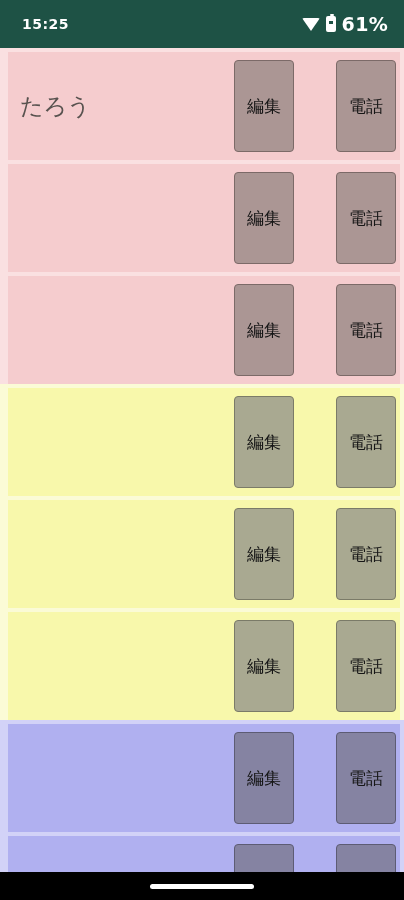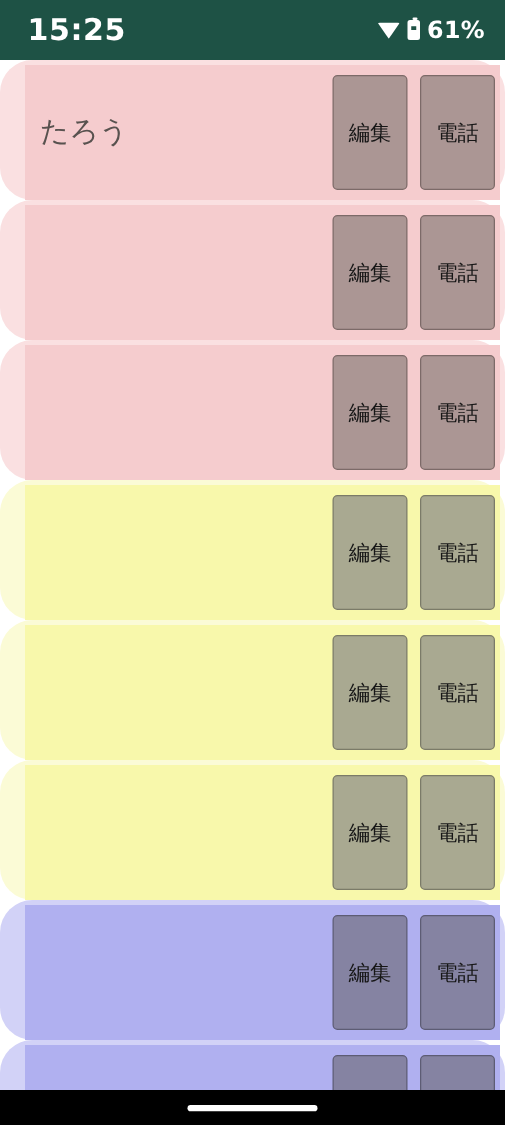--- a/index.html
+++ b/index.html
@@ -23,21 +23,21 @@
     height: 48px;
     background: #1e5245;
     display: flex;
     align-items: center;
     justify-content: space-between;
     padding: 0 16px 0 22px;
     box-sizing: border-box;
     color: #ffffff;
   }
   .status-time {
-    font-size: 24px;
+    font-size: 14px;
     font-weight: bold;
     letter-spacing: 0.5px;
     color: #ffffff;
   }
   .status-right {
     display: flex;
     align-items: center;
     gap: 6px;
   }
   .wifi-icon {
@@ -88,23 +88,22 @@
   .list {
     position: absolute;
     top: 48px;
     left: 0;
     right: 0;
     bottom: 28px;
     overflow: hidden;
     background: #ffffff;
   }
   .row-outer {
-    padding: 4px 0 0 12px;
-    box-sizing: border-box;
-    border-radius: 26px;
+    padding: 4px 0 0 0;
+    box-sizing: border-box;
   }
   .row {
     position: relative;
     height: 108px;
     margin: 0 4px 0 8px;
     display: flex;
     align-items: center;
     box-sizing: border-box;
     padding-left: 12px;
     padding-right: 4px;
@@ -143,20 +142,21 @@
     width: 60px;
     height: 92px;
     border-radius: 4px;
     display: flex;
     align-items: center;
     justify-content: center;
     font-size: 17px;
     color: #161616;
     box-sizing: border-box;
     font-family: Liberation Mono, monospace;
+    margin-left: 32px;
   }
 
   
   .theme-pink .row        { background: #f5ccce; }
   .theme-pink             { background: #fae0e1; }
   .theme-pink .action-btn { background: #ab9694; border: 1px solid #7c6a68; }
 
   
   .theme-yellow .row        { background: #f8f8ab; }
   .theme-yellow             { background: #fbfbd6; }

